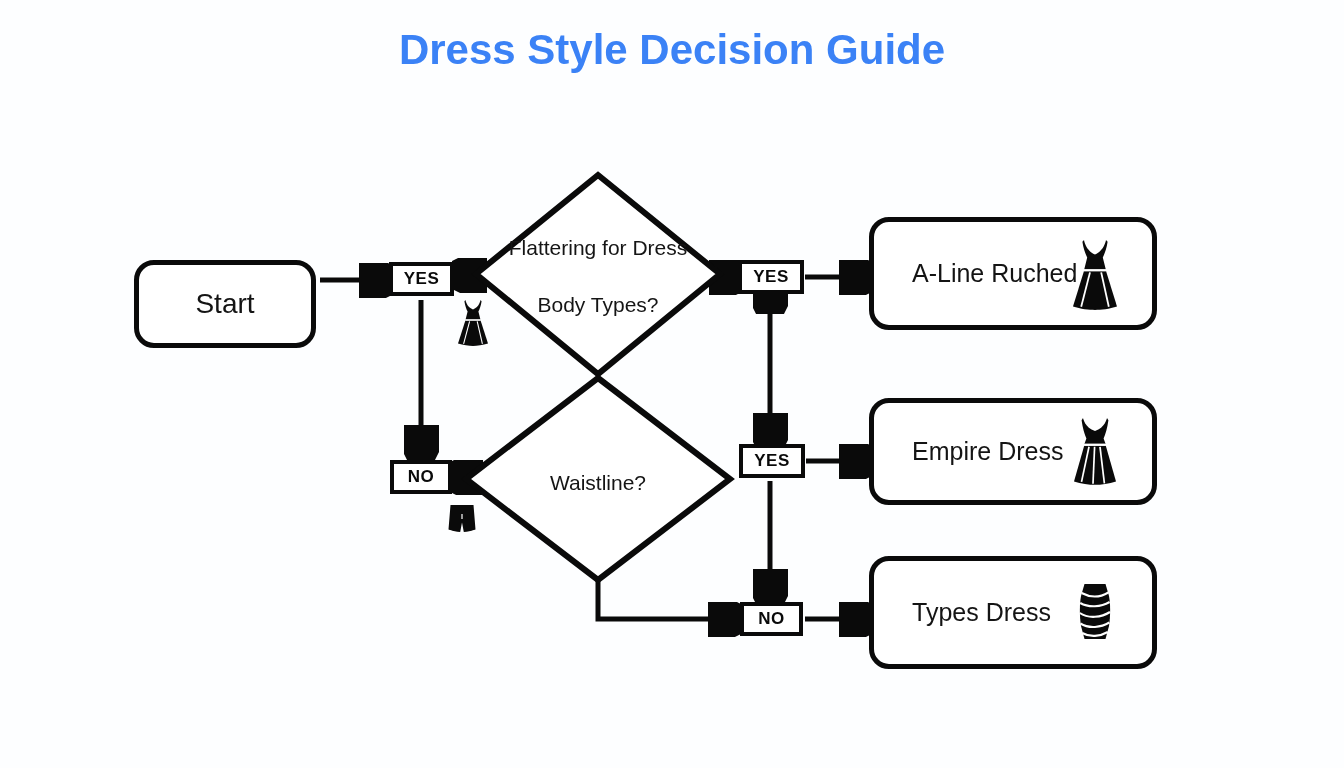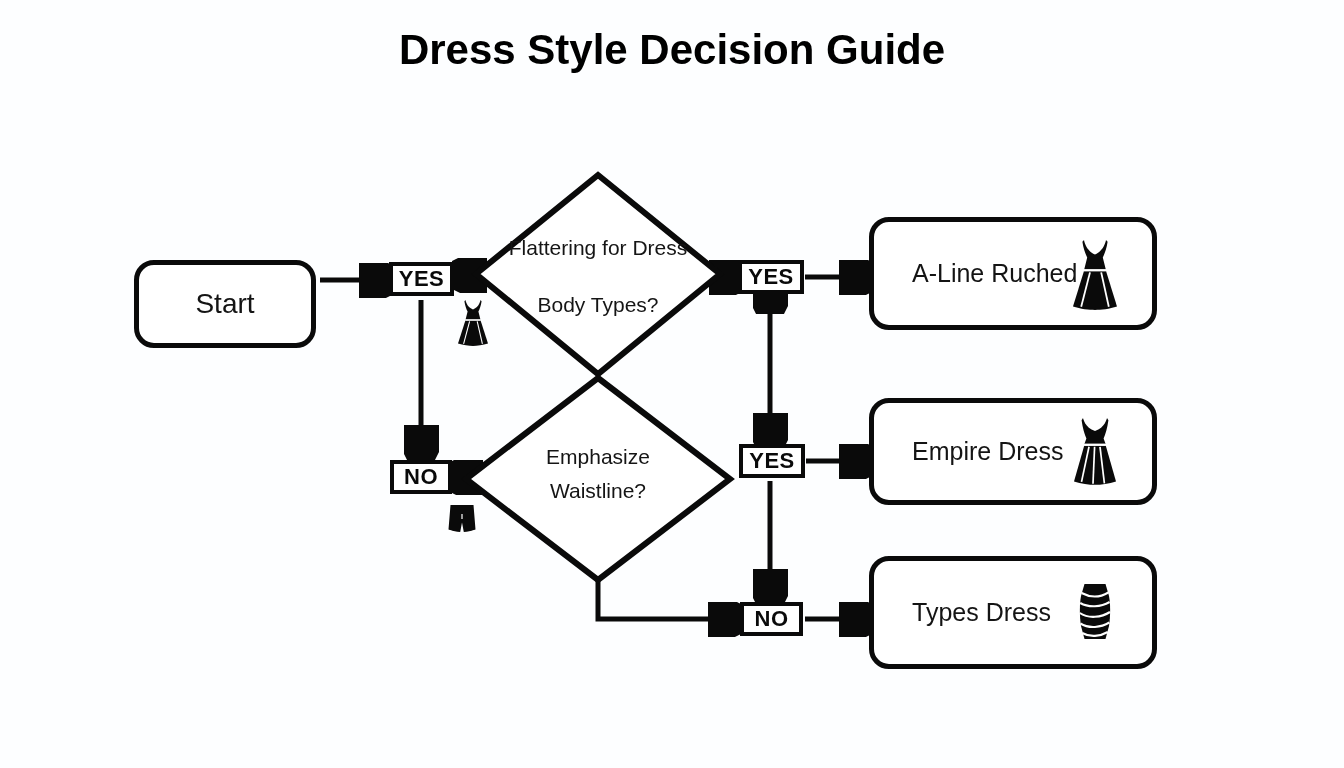--- a/index.html
+++ b/index.html
@@ -21,21 +21,21 @@
     background: #fdfeff;
   }
   .title {
     position: absolute;
     left: 0;
     top: 26px;
     width: 1344px;
     text-align: center;
     font-size: 42px;
     font-weight: bold;
-    color: #000000;
+    color: #3b82f6;
     letter-spacing: 0px;
     font-family: "Liberation Sans", sans-serif;
   }
 
   
   .rbox {
     position: absolute;
     box-sizing: border-box;
     border: 5px solid #0a0a0a;
     border-radius: 20px;
@@ -98,21 +98,21 @@
   
   .chip {
     position: absolute;
     box-sizing: border-box;
     border: 4px solid #0a0a0a;
     background: #ffffff;
     display: flex;
     align-items: center;
     justify-content: center;
     height: 34px;
-    font-size: 22px;
+    font-size: 17px;
     font-weight: bold;
     color: #0a0a0a;
     letter-spacing: 0.5px;
     font-family: "Liberation Sans", sans-serif;
   }
 
   
   #edges {
     position: absolute;
     left: 0;
@@ -184,22 +184,21 @@
       <path d="M16.6,23.4 L10.6,45.8" stroke="#ffffff" stroke-width="1.1" fill="none"></path>
       <path d="M24.2,23.4 L29.4,45.8" stroke="#ffffff" stroke-width="1.1" fill="none"></path>
       <path d="M12.4,22.0 L27.6,22.0" stroke="#ffffff" stroke-width="1.3" fill="none"></path>
     </svg>
   </div>
 
   <div class="diamond-wrap" style="left:462px; top:375px; width:272px; height:208px;">
     <svg width="272" height="208" viewBox="0 0 272 208" xmlns="http://www.w3.org/2000/svg">
       <polygon points="136,3 268,104 136,205 4,104" fill="#ffffff" stroke="#0a0a0a" stroke-width="6" stroke-linejoin="miter"></polygon>
     </svg>
-    <div class="diamond-text" style="top:69px;">Emphasize</div>
-    <div class="diamond-text" style="top:95px;margin-top:8px;">Waistline?</div>
+    <div class="diamond-text" style="top:95px;">Waistline?</div>
     <svg class="diamond-icon" style="top:128px; width:36px; height:34px;" viewBox="0 0 36 34" xmlns="http://www.w3.org/2000/svg">
       <path d="M6.5,2 L29.5,2 L31.5,26.5 C27.5,28.2 23.5,28.8 19.8,28.9
                L18,19.5 L16.2,28.9 C12.5,28.8 8.5,28.2 4.5,26.5 Z" fill="#0a0a0a"></path>
       <path d="M4.8,27.6 C9,29.4 12.8,30 16.4,30.1" stroke="#ffffff" stroke-width="1.3" fill="none"></path>
       <path d="M31.2,27.6 C27,29.4 23.2,30 19.6,30.1" stroke="#ffffff" stroke-width="1.3" fill="none"></path>
       <path d="M18,11 L18,16" stroke="#ffffff" stroke-width="1.2" fill="none"></path>
     </svg>
   </div>
 
   <div class="chip" style="left:389px; top:262px; width:65px;">YES</div>

